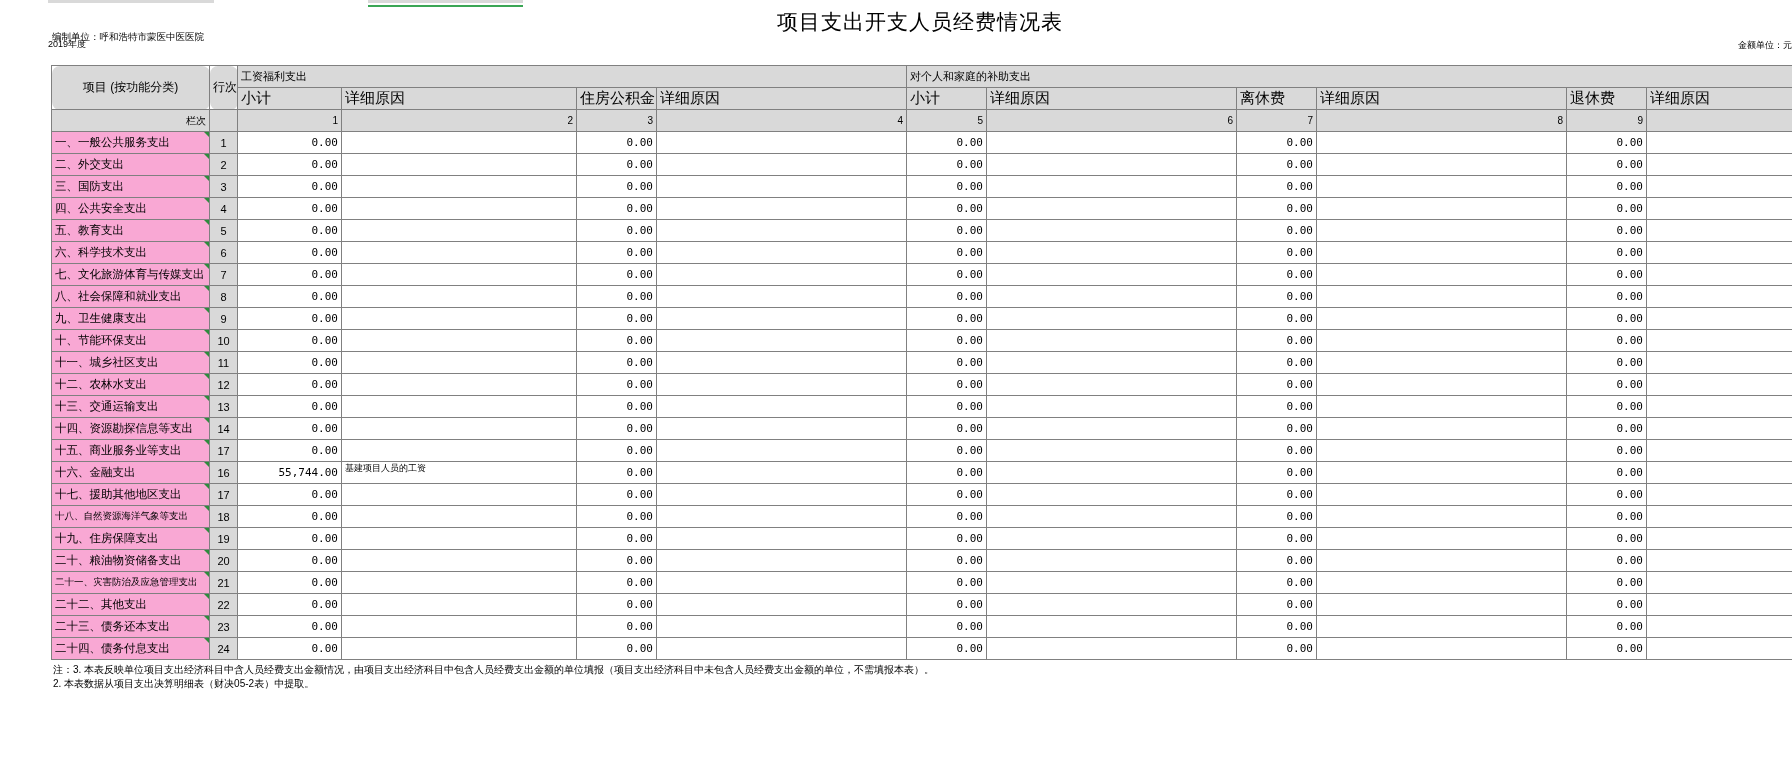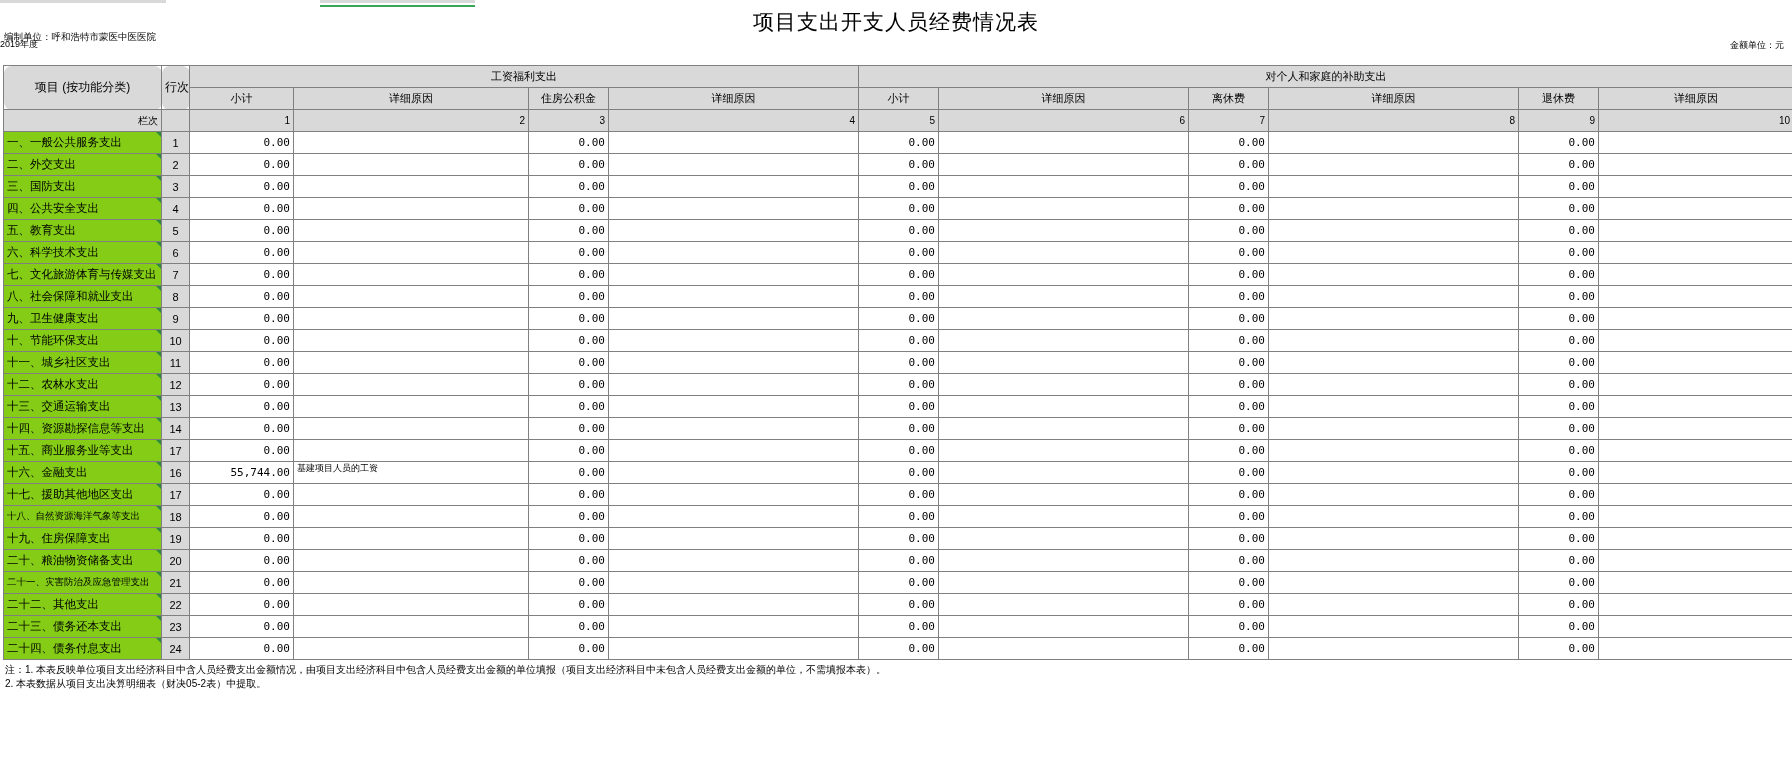--- a/index.html
+++ b/index.html
@@ -7,20 +7,21 @@
     margin: 0; padding: 0;
     background: #ffffff;
     font-family: "Liberation Sans", sans-serif;
   }
   #page {
     width: 1792px;
     height: 753px;
     position: relative;
     overflow: hidden;
     background: #ffffff;
+    padding-left: 48px;
   }
   
   .top-strip {
     position: relative;
     height: 7px;
     width: 100%;
     background: #ffffff;
   }
   .top-strip .seg {
     position: absolute;
@@ -54,21 +55,21 @@
     height: 14px;
     font-size: 9.5px;
     color: #000;
   }
   .meta-left {
     position: absolute; left: 4px; top: -20px;
     font-size: 9.5px;
     white-space: nowrap;
   }
   .meta-right {
-    position: absolute; right: 8px; top: -12px;
+    position: absolute; right: 0; top: -12px;
     font-size: 9px;
     white-space: nowrap;
   }
 
   table.sheet {
     border-collapse: collapse;
     table-layout: fixed;
     width: 1786px;
     margin-left: 3px;
     font-size: 10.5px;
@@ -77,29 +78,29 @@
     border: 1px solid #808080;
     padding: 0 3px;
     height: 22px;
     font-weight: normal;
     color: #000;
     overflow: hidden;
     white-space: nowrap;
   }
   .hdr {
     background: #d9d9d9;
-    text-align: center;
+    text-align: left;
     font-size: 11px;
   }
   .hdr-group { font-size: 11px; height: 15px; }
-  .hdr-sub { font-size: 11px; height: 16px; }
+  .hdr-sub { font-size: 15px; height: 16px; }
   .hdr-colnum { font-size: 10px; height: 14px; background: #d9d9d9; text-align: right; }
   .item-head { background: #d9d9d9; text-align: center; font-size: 12px; border-radius: 8px; }
   .row-item {
-    background: #84cc16;
+    background: #f9a8d4;
     text-align: left;
     font-size: 11.5px;
     padding-left: 6px;
     position: relative;
   }
   .row-item .corner {
     position: absolute;
     top: 0; right: 0;
     width: 0; height: 0;
     border-top: 5px solid #2e8b3d;
@@ -539,17 +540,17 @@
           <td class="reason"></td>
           <td class="num">0.00</td>
           <td class="reason"></td>
           <td class="num">0.00</td>
           <td class="reason"></td>
         </tr>
       </tbody>
   </table>
 
   <div class="footnotes">
-    <div>注：1. 本表反映单位项目支出经济科目中含人员经费支出金额情况，由项目支出经济科目中包含人员经费支出金额的单位填报（项目支出经济科目中未包含人员经费支出金额的单位，不需填报本表）。</div>
+    <div>注：3. 本表反映单位项目支出经济科目中含人员经费支出金额情况，由项目支出经济科目中包含人员经费支出金额的单位填报（项目支出经济科目中未包含人员经费支出金额的单位，不需填报本表）。</div>
     <div>2. 本表数据从项目支出决算明细表（财决05-2表）中提取。</div>
   </div>
 
 </div>
 
 </body></html>

